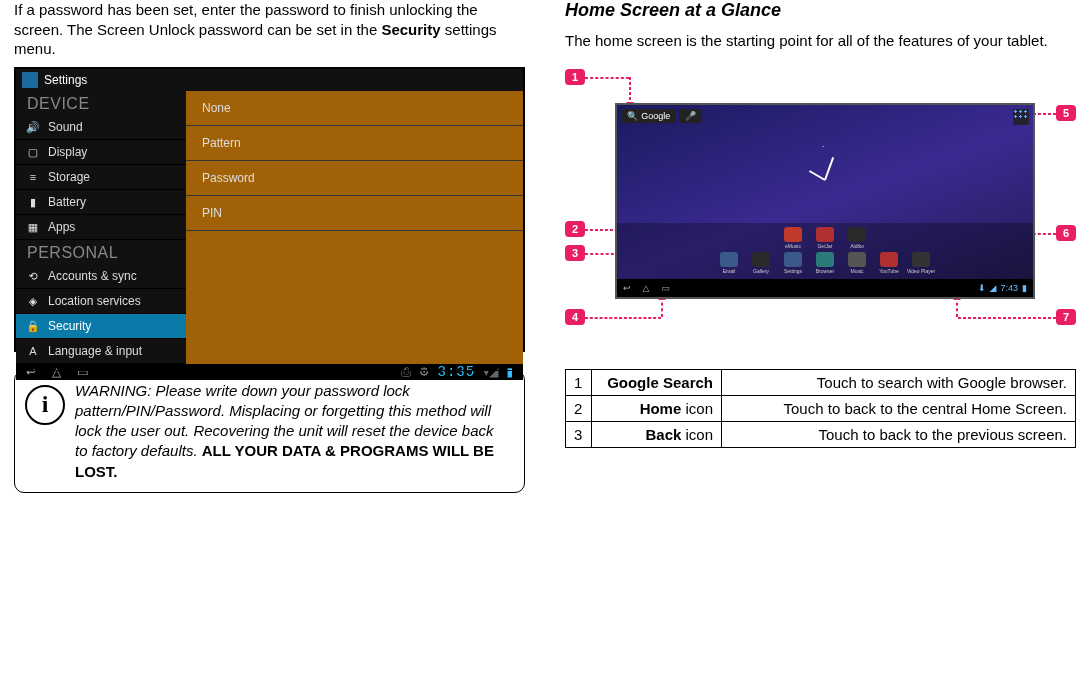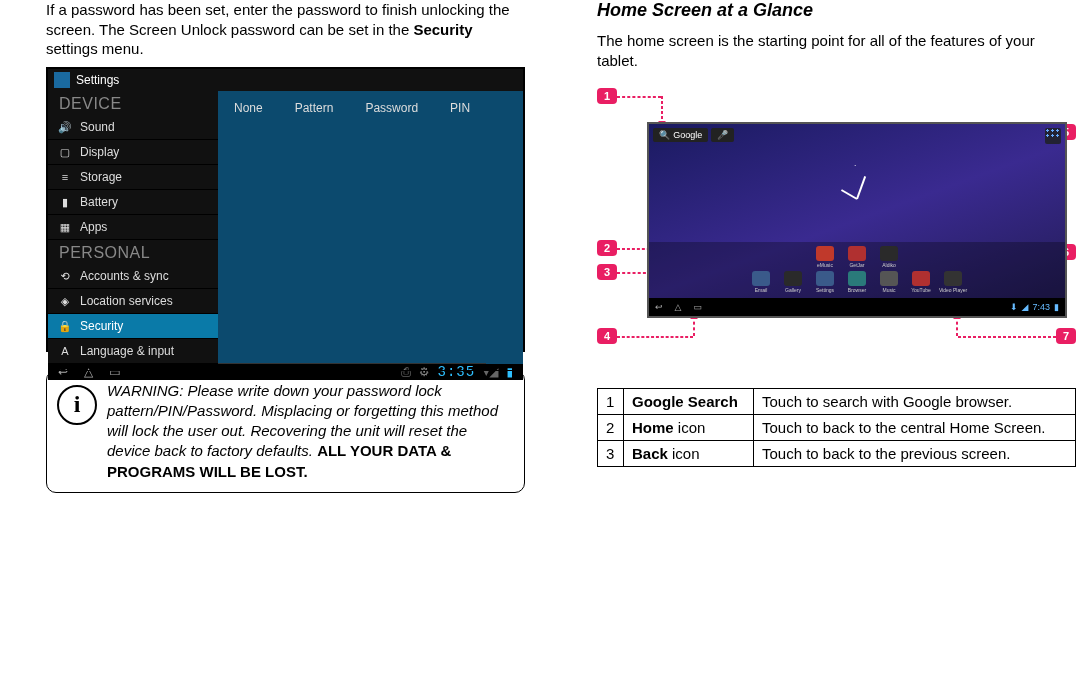--- a/index.html
+++ b/index.html
@@ -9,21 +9,20 @@
     color: #000;
     background: #fff;
     width: 1090px;
     height: 695px;
     display: flex;
     padding: 0;
   }
   .col {
     flex: 1;
     padding: 0 14px;
-    margin-left: 32px;
   }
   .col-left { padding-right: 20px; }
   .col-right { padding-left: 20px; }
 
   
   .intro { line-height: 1.3; margin-bottom: 8px; }
   .bold { font-weight: bold; }
 
   .settings-shot {
     width: 100%;
@@ -56,22 +55,22 @@
     padding: 5px 10px;
     display:flex; align-items:center;
     font-size:12px;
     color:#ddd;
     border-bottom:1px solid #000;
   }
   .ss-item .ico { width:14px; height:14px; margin-right:8px; display:inline-block; color:#ddd; text-align:center; font-size:11px; line-height:14px; }
   .ss-item.sel { background:#0a7aa8; color:#fff; }
   .ss-main {
     flex:1;
-    background:#0c4a6e;
-    display:flex; flex-direction:row;
+    background:#a16207;
+    display:flex; flex-direction:column;
   }
   .ss-opt {
     padding: 10px 16px;
     font-size:12px;
     color:#ddd;
     border-bottom:1px solid #333;
   }
   .ss-nav {
     height: 22px;
     background:#000;
@@ -207,21 +206,21 @@
 
   
   table.desc {
     width:100%;
     border-collapse: collapse;
     font-size: 15px;
   }
   table.desc th, table.desc td {
     border:1px solid #000;
     padding: 4px 8px;
-    text-align:left;
+    text-align:right;
     vertical-align:top;
   }
   table.desc th {
     background:#e8e8e8;
     font-family:"Trebuchet MS", Arial, sans-serif;
     text-align:center;
     font-weight:bold;
   }
   table.desc td.num { width:26px; text-align:left; }
   table.desc td.name { width:130px; }

